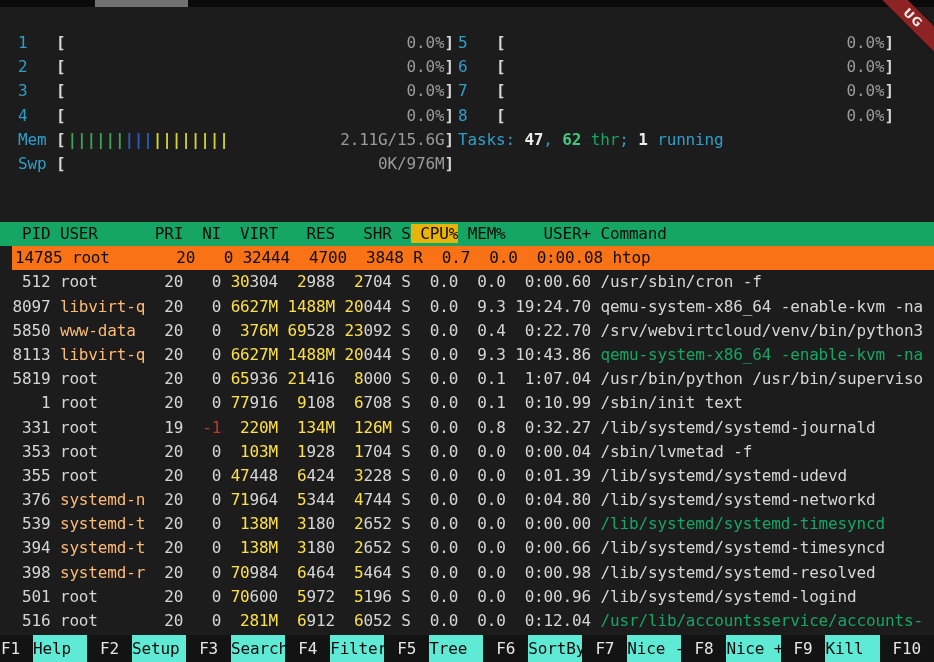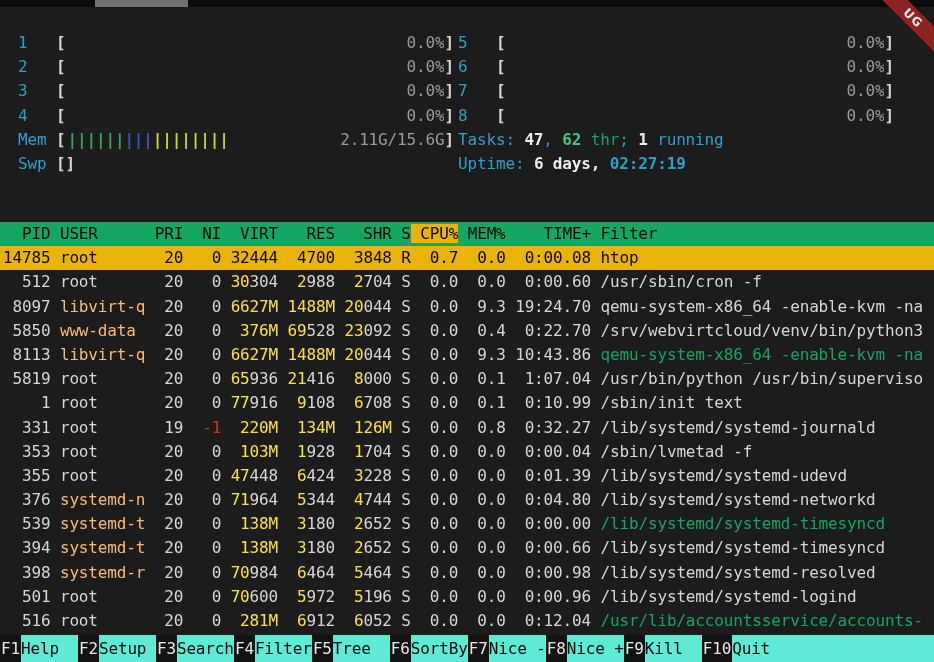--- a/index.html
+++ b/index.html
@@ -22,25 +22,25 @@
   .mbar{width:379px;position:relative;text-align:right;color:#9b9b9b;overflow:hidden;}
   .mbar .bars{position:absolute;left:2px;top:0;text-align:left;font-weight:bold;}
   .bar-g{color:#3aa655}.bar-b{color:#2e5bc0}.bar-y{color:#d3d334}
   .c{color:#2e9fcb}.cb{color:#2e9fcb;font-weight:bold}
   .w{color:#d6d6d6}.wb{color:#ececec;font-weight:bold}
   .g{color:#16a663}.gb{color:#42c87e;font-weight:bold}
   .table{position:absolute;left:0;top:222px;width:934px;}
   .row{height:24.2px;line-height:24.2px;white-space:pre;padding-left:3px;overflow:hidden;}
   .row.hdr{background:#16a663;color:#0c0c0c;}
   .row.hdr .sorted{background:#eab308;}
-  .row.sel{background:#eab308;}
+  .row.sel{background:#f97316;margin-left:12px;}
   .row.sel span{color:#0c0c0c !important;font-weight:normal !important;}
   .cy{color:#fde047}.dim{color:#fdba74}.red{color:#c0392b}.grn{color:#16a663}
   .fnbar{position:absolute;left:0;bottom:0;width:934px;height:27px;background:#131313;
-         display:flex;align-items:stretch;line-height:27px;white-space:pre;}
+         display:flex;align-items:stretch;line-height:27px;white-space:pre;gap:12px;}
   .fkey{color:#e6e6e6;padding:0 1px;}
   .flabel{background:#5eead4;color:#0c0c0c;width:57px;overflow:hidden;}
   .flabel.fill{flex:1;}
 </style>
 </head>
 <body>
 
 <div class="screen">
   <div class="topstrip">
     <div class="drag-handle"></div>
@@ -49,33 +49,32 @@
   <div class="ribbon">
     <span>UG</span>
   </div>
 
   <div class="meters-left">
       <div class="line mline"><span class="mlabel">1</span><span class="brk">[</span><span class="mbar"><span>0.0%</span></span><span class="brk">]</span></div>
       <div class="line mline"><span class="mlabel">2</span><span class="brk">[</span><span class="mbar"><span>0.0%</span></span><span class="brk">]</span></div>
       <div class="line mline"><span class="mlabel">3</span><span class="brk">[</span><span class="mbar"><span>0.0%</span></span><span class="brk">]</span></div>
       <div class="line mline"><span class="mlabel">4</span><span class="brk">[</span><span class="mbar"><span>0.0%</span></span><span class="brk">]</span></div>
       <div class="line mline"><span class="mlabel">Mem</span><span class="brk">[</span><span class="mbar"><span class="bars"><span class="bar-g">||||||</span><span class="bar-b">|||</span><span class="bar-y">||||||||</span></span><span>2.11G/15.6G</span></span><span class="brk">]</span></div>
-      <div class="line mline"><span class="mlabel">Swp</span><span class="brk">[</span><span class="brk">]</span></div>
+      <div class="line mline"><span class="mlabel">Swp</span><span class="brk">[</span><span class="mbar"><span>0K/976M</span></span><span class="brk">]</span></div>
     </div>
   <div class="meters-right">
       <div class="line mline"><span class="mlabel">5</span><span class="brk">[</span><span class="mbar"><span>0.0%</span></span><span class="brk">]</span></div>
       <div class="line mline"><span class="mlabel">6</span><span class="brk">[</span><span class="mbar"><span>0.0%</span></span><span class="brk">]</span></div>
       <div class="line mline"><span class="mlabel">7</span><span class="brk">[</span><span class="mbar"><span>0.0%</span></span><span class="brk">]</span></div>
       <div class="line mline"><span class="mlabel">8</span><span class="brk">[</span><span class="mbar"><span>0.0%</span></span><span class="brk">]</span></div>
       <div class="line"><span class="c">Tasks: </span><span class="wb">47</span><span class="c">, </span><span class="gb">62</span><span class="g"> thr</span><span class="c">; </span><span class="wb">1</span><span class="c"> running</span></div>
-      <div class="line"><span class="c">Uptime: </span><span class="wb">6 days, </span><span class="cb">02:27:19</span></div>
     </div>
 
   <div class="table">
-      <div class="row hdr"><span>  PID USER      PRI  NI  VIRT   RES   SHR S</span><span class="sorted"> CPU%</span><span> MEM%    TIME+ Filter</span></div>
+      <div class="row hdr"><span>  PID USER      PRI  NI  VIRT   RES   SHR S</span><span class="sorted"> CPU%</span><span> MEM%    USER+ Command</span></div>
       <div class="row sel"><span class="w">14785 </span><span class="w">root      </span><span class="w"> 20 </span><span class="w">  0 </span><span><span class="cy">32</span><span class="w">444</span></span><span class="w"> </span><span><span class="cy"> 4</span><span class="w">700</span></span><span class="w"> </span><span><span class="cy"> 3</span><span class="w">848</span></span><span class="w"> </span><span class="w">R </span><span class="w"> 0.7 </span><span class="w"> 0.0 </span><span class="w"> 0:00.08 </span><span class="w">htop</span></div>
       <div class="row"><span class="w">  512 </span><span class="w">root      </span><span class="w"> 20 </span><span class="w">  0 </span><span><span class="cy">30</span><span class="w">304</span></span><span class="w"> </span><span><span class="cy"> 2</span><span class="w">988</span></span><span class="w"> </span><span><span class="cy"> 2</span><span class="w">704</span></span><span class="w"> </span><span class="w">S </span><span class="w"> 0.0 </span><span class="w"> 0.0 </span><span class="w"> 0:00.60 </span><span class="w">/usr/sbin/cron -f</span></div>
       <div class="row"><span class="w"> 8097 </span><span class="dim">libvirt-q </span><span class="w"> 20 </span><span class="w">  0 </span><span><span class="cy">6627M</span></span><span class="w"> </span><span><span class="cy">1488M</span></span><span class="w"> </span><span><span class="cy">20</span><span class="w">044</span></span><span class="w"> </span><span class="w">S </span><span class="w"> 0.0 </span><span class="w"> 9.3 </span><span class="w">19:24.70 </span><span class="w">qemu-system-x86_64 -enable-kvm -na</span></div>
       <div class="row"><span class="w"> 5850 </span><span class="dim">www-data  </span><span class="w"> 20 </span><span class="w">  0 </span><span><span class="cy"> 376M</span></span><span class="w"> </span><span><span class="cy">69</span><span class="w">528</span></span><span class="w"> </span><span><span class="cy">23</span><span class="w">092</span></span><span class="w"> </span><span class="w">S </span><span class="w"> 0.0 </span><span class="w"> 0.4 </span><span class="w"> 0:22.70 </span><span class="w">/srv/webvirtcloud/venv/bin/python3</span></div>
       <div class="row"><span class="w"> 8113 </span><span class="dim">libvirt-q </span><span class="w"> 20 </span><span class="w">  0 </span><span><span class="cy">6627M</span></span><span class="w"> </span><span><span class="cy">1488M</span></span><span class="w"> </span><span><span class="cy">20</span><span class="w">044</span></span><span class="w"> </span><span class="w">S </span><span class="w"> 0.0 </span><span class="w"> 9.3 </span><span class="w">10:43.86 </span><span class="grn">qemu-system-x86_64 -enable-kvm -na</span></div>
       <div class="row"><span class="w"> 5819 </span><span class="w">root      </span><span class="w"> 20 </span><span class="w">  0 </span><span><span class="cy">65</span><span class="w">936</span></span><span class="w"> </span><span><span class="cy">21</span><span class="w">416</span></span><span class="w"> </span><span><span class="cy"> 8</span><span class="w">000</span></span><span class="w"> </span><span class="w">S </span><span class="w"> 0.0 </span><span class="w"> 0.1 </span><span class="w"> 1:07.04 </span><span class="w">/usr/bin/python /usr/bin/superviso</span></div>
       <div class="row"><span class="w">    1 </span><span class="w">root      </span><span class="w"> 20 </span><span class="w">  0 </span><span><span class="cy">77</span><span class="w">916</span></span><span class="w"> </span><span><span class="cy"> 9</span><span class="w">108</span></span><span class="w"> </span><span><span class="cy"> 6</span><span class="w">708</span></span><span class="w"> </span><span class="w">S </span><span class="w"> 0.0 </span><span class="w"> 0.1 </span><span class="w"> 0:10.99 </span><span class="w">/sbin/init text</span></div>
       <div class="row"><span class="w">  331 </span><span class="w">root      </span><span class="w"> 19 </span><span class="red"> -1 </span><span><span class="cy"> 220M</span></span><span class="w"> </span><span><span class="cy"> 134M</span></span><span class="w"> </span><span><span class="cy"> 126M</span></span><span class="w"> </span><span class="w">S </span><span class="w"> 0.0 </span><span class="w"> 0.8 </span><span class="w"> 0:32.27 </span><span class="w">/lib/systemd/systemd-journald</span></div>
       <div class="row"><span class="w">  353 </span><span class="w">root      </span><span class="w"> 20 </span><span class="w">  0 </span><span><span class="cy"> 103M</span></span><span class="w"> </span><span><span class="cy"> 1</span><span class="w">928</span></span><span class="w"> </span><span><span class="cy"> 1</span><span class="w">704</span></span><span class="w"> </span><span class="w">S </span><span class="w"> 0.0 </span><span class="w"> 0.0 </span><span class="w"> 0:00.04 </span><span class="w">/sbin/lvmetad -f</span></div>
       <div class="row"><span class="w">  355 </span><span class="w">root      </span><span class="w"> 20 </span><span class="w">  0 </span><span><span class="cy">47</span><span class="w">448</span></span><span class="w"> </span><span><span class="cy"> 6</span><span class="w">424</span></span><span class="w"> </span><span><span class="cy"> 3</span><span class="w">228</span></span><span class="w"> </span><span class="w">S </span><span class="w"> 0.0 </span><span class="w"> 0.0 </span><span class="w"> 0:01.39 </span><span class="w">/lib/systemd/systemd-udevd</span></div>

